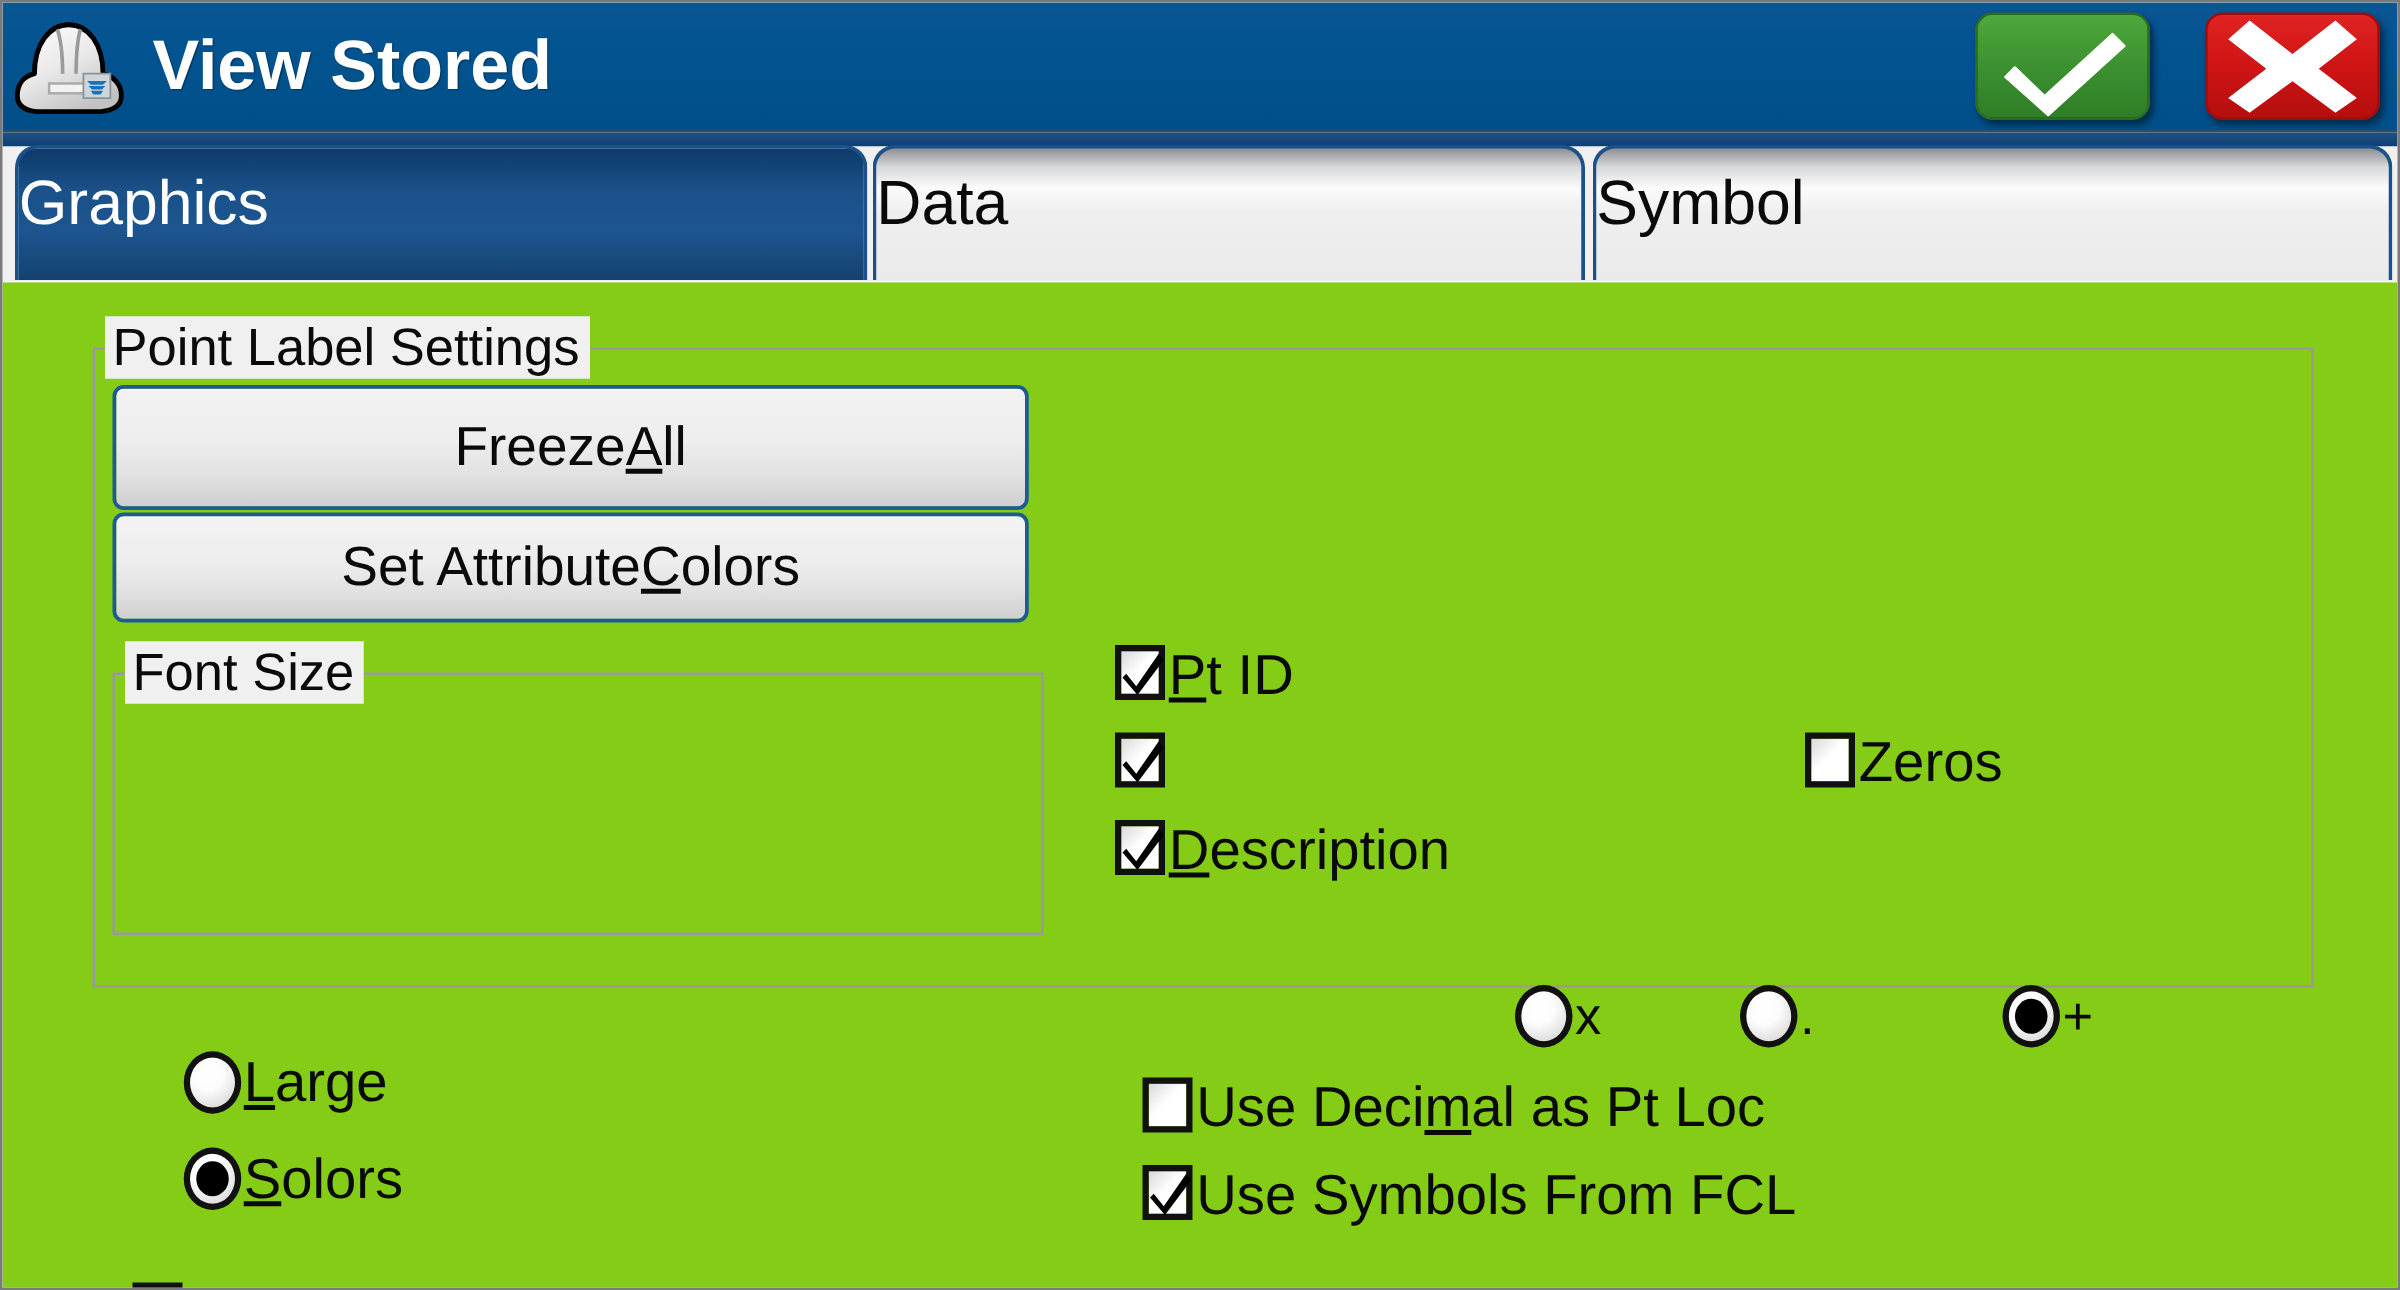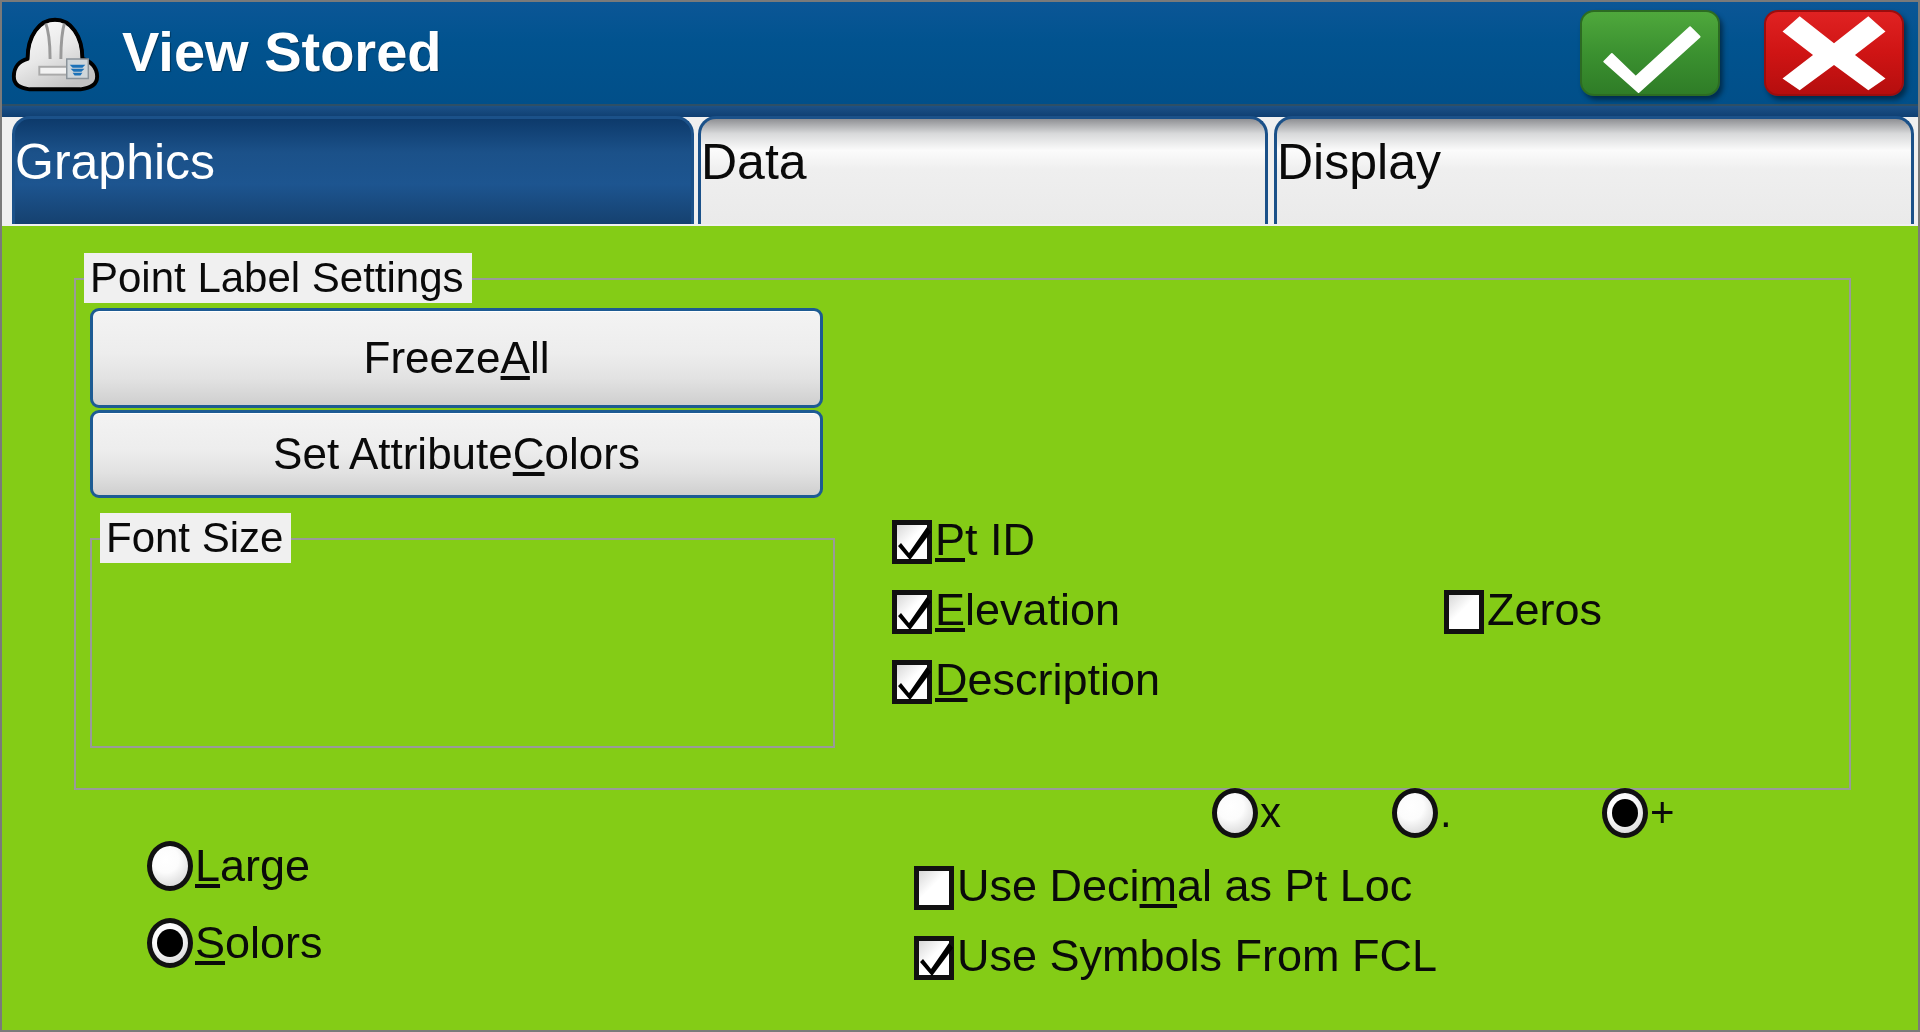--- a/index.html
+++ b/index.html
@@ -172,21 +172,21 @@
     color: #0a0a0a;
     white-space: nowrap;
   }
   #btn-freeze-all        { left: 88px;  top: 82px;  width: 733px; height: 100px; }
   #btn-set-attr-colors   { left: 88px;  top: 184px; width: 733px; height: 88px; }
 
   
   .cb-row {
     position: absolute;
     display: flex;
-    align-items: flex-end;
+    align-items: flex-start;
     white-space: nowrap;
     cursor: pointer;
     padding-left: 32px;
   }
   .cbox {
     position: relative;
     width: 40px; height: 44px;
     flex: 0 0 auto;
     box-sizing: border-box;
     border: 5px solid #111111;
@@ -304,21 +304,21 @@
 
   <div id="tab-underline"></div>
   <div id="tabstrip">
     <div id="tab-graphics" class="tab active">
       <span class="tab-label">Graphics</span>
     </div>
     <div id="tab-data" class="tab inactive">
       <span class="tab-label">Data</span>
     </div>
     <div id="tab-display" class="tab inactive">
-      <span class="tab-label">Display</span>
+      <span class="tab-label">Symbol</span>
     </div>
   </div>
 
   <div id="content">
 
     <div id="grp-point-label" class="groupbox">
       <span class="group-title">Point Label Settings</span>
     </div>
 
     <div id="btn-freeze-all" class="pushbtn">
@@ -358,21 +358,20 @@
       </span>
       <span class="cb-label"><span class="u">P</span><span>t ID</span></span>
     </div>
 
     <div id="cb-elevation" class="cb-row">
       <span class="cbox">
         <svg viewBox="0 0 42 46">
             <path d="M8 24 L16 34 L34 8 L38 13 L17 41 L5 27 Z" fill="#000"></path>
           </svg>
       </span>
-      <span class="cb-label"><span class="u">E</span><span>levation</span></span>
     </div>
 
     <div id="cb-description" class="cb-row">
       <span class="cbox">
         <svg viewBox="0 0 42 46">
             <path d="M8 24 L16 34 L34 8 L38 13 L17 41 L5 27 Z" fill="#000"></path>
           </svg>
       </span>
       <span class="cb-label"><span class="u">D</span><span>escription</span></span>
     </div>

